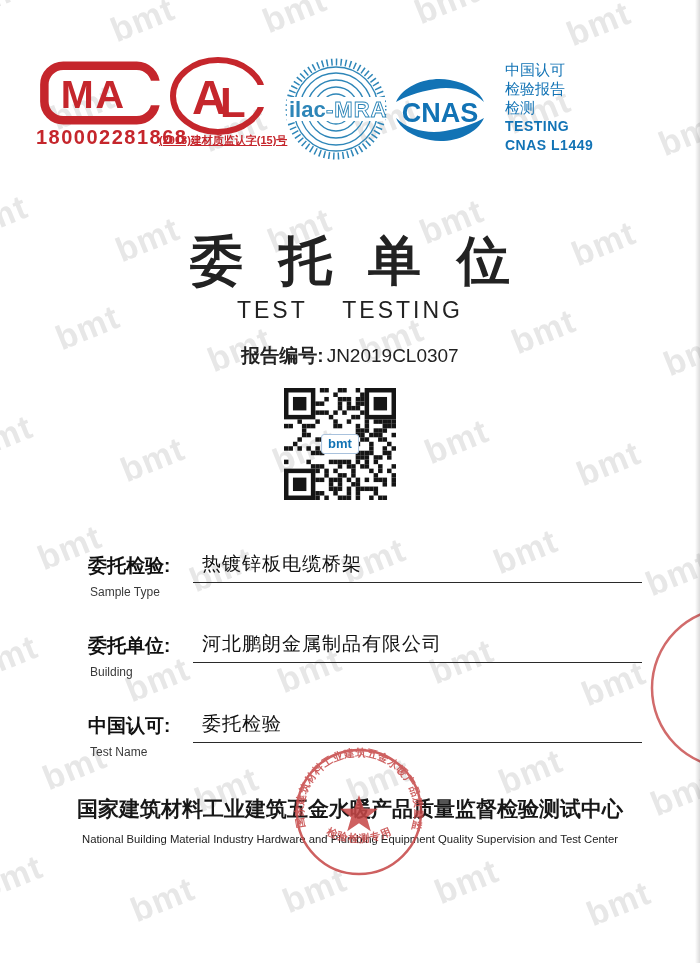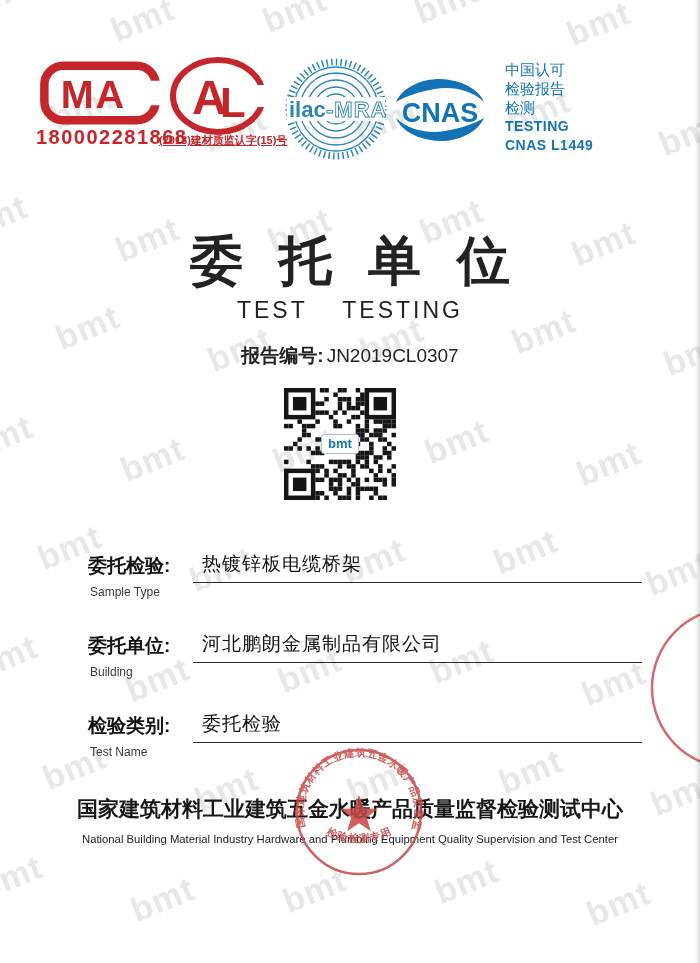--- a/index.html
+++ b/index.html
@@ -360,21 +360,21 @@
   <span class="line"></span>
   <span class="sub">Sample Type</span>
 </div>
 <div class="field field-2">
   <span class="lbl">委托单位:</span>
   <span class="val">河北鹏朗金属制品有限公司</span>
   <span class="line"></span>
   <span class="sub">Building</span>
 </div>
 <div class="field field-3">
-  <span class="lbl">检验类别:</span>
+  <span class="lbl">中国认可:</span>
   <span class="val">委托检验</span>
   <span class="line"></span>
   <span class="sub">Test Name</span>
 </div>
 
 <div class="org-cn">国家建筑材料工业建筑五金水暖产品质量监督检验测试中心</div>
 <div class="org-en">National Building Material Industry Hardware and Plumbing Equipment Quality Supervision and Test Center</div>
 
 <svg class="stamp1" width="150" height="150" viewBox="0 0 150 150" xmlns="http://www.w3.org/2000/svg">
   <defs>

